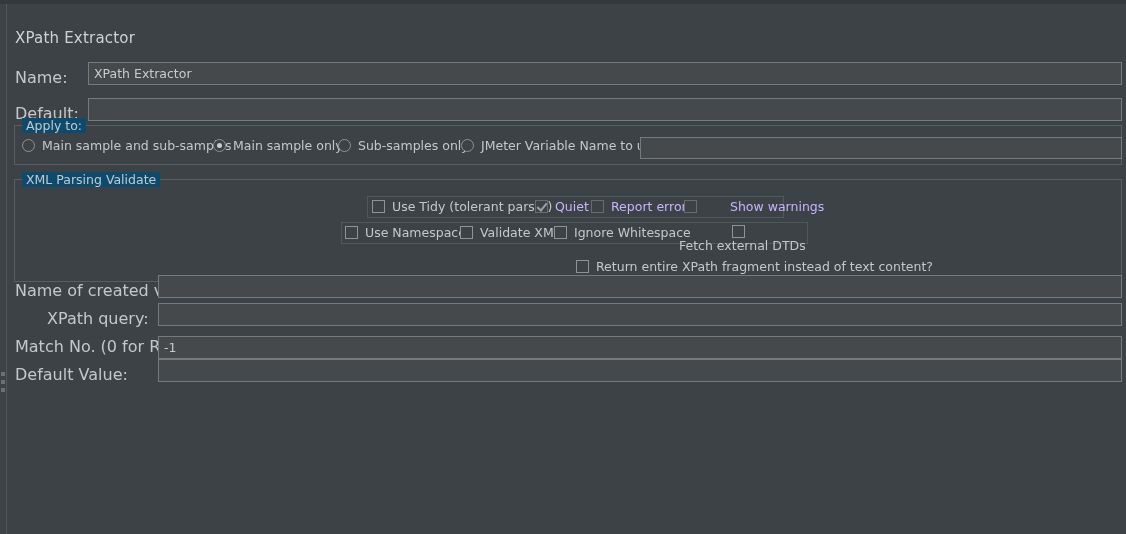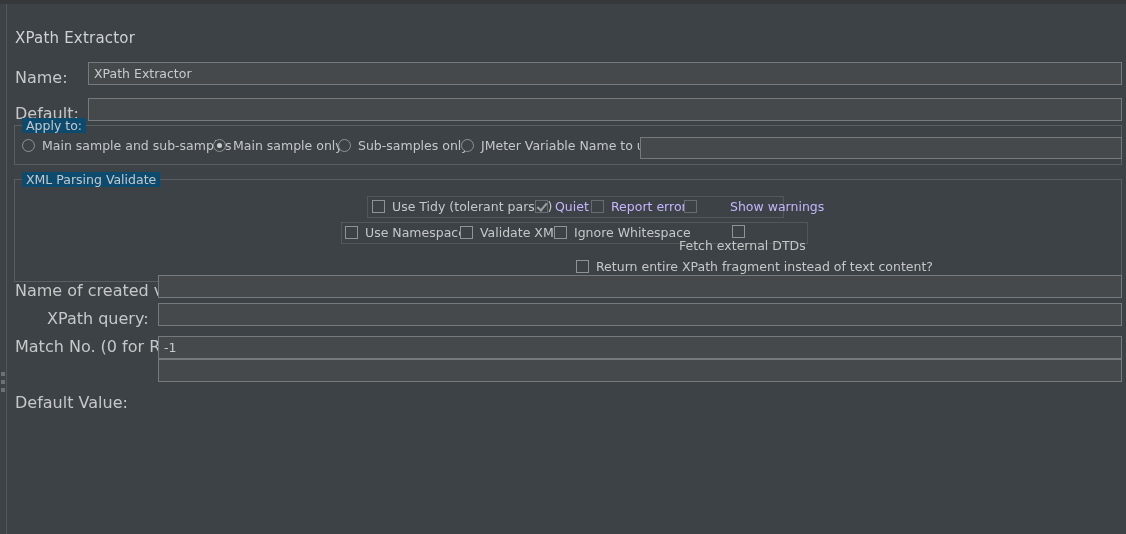--- a/index.html
+++ b/index.html
@@ -275,18 +275,18 @@
 
     <div class="row-label" style="left:7px; top:264px;">Name of created variable:</div>
     <div class="textfield" style="left:150px; top:258px; width:964px; height:23px;"></div>
 
     <div class="row-label" style="left:7px; top:292px;margin-left:32px;">XPath query:</div>
     <div class="textfield" style="left:150px; top:286px; width:964px; height:23px;"></div>
 
     <div class="row-label" style="left:7px; top:320px;">Match No. (0 for Random):</div>
     <div class="textfield" style="left:150px; top:319px; width:964px; height:23px;">-1</div>
 
-    <div class="row-label" style="left:7px; top:348px;margin-top:28px;">Default Value:</div>
+    <div class="row-label" style="left:7px; top:348px;">Default Value:</div>
     <div class="textfield" style="left:150px; top:342px; width:964px; height:23px;"></div>
 
 
   </div>
 </div>
 
 </body></html>

